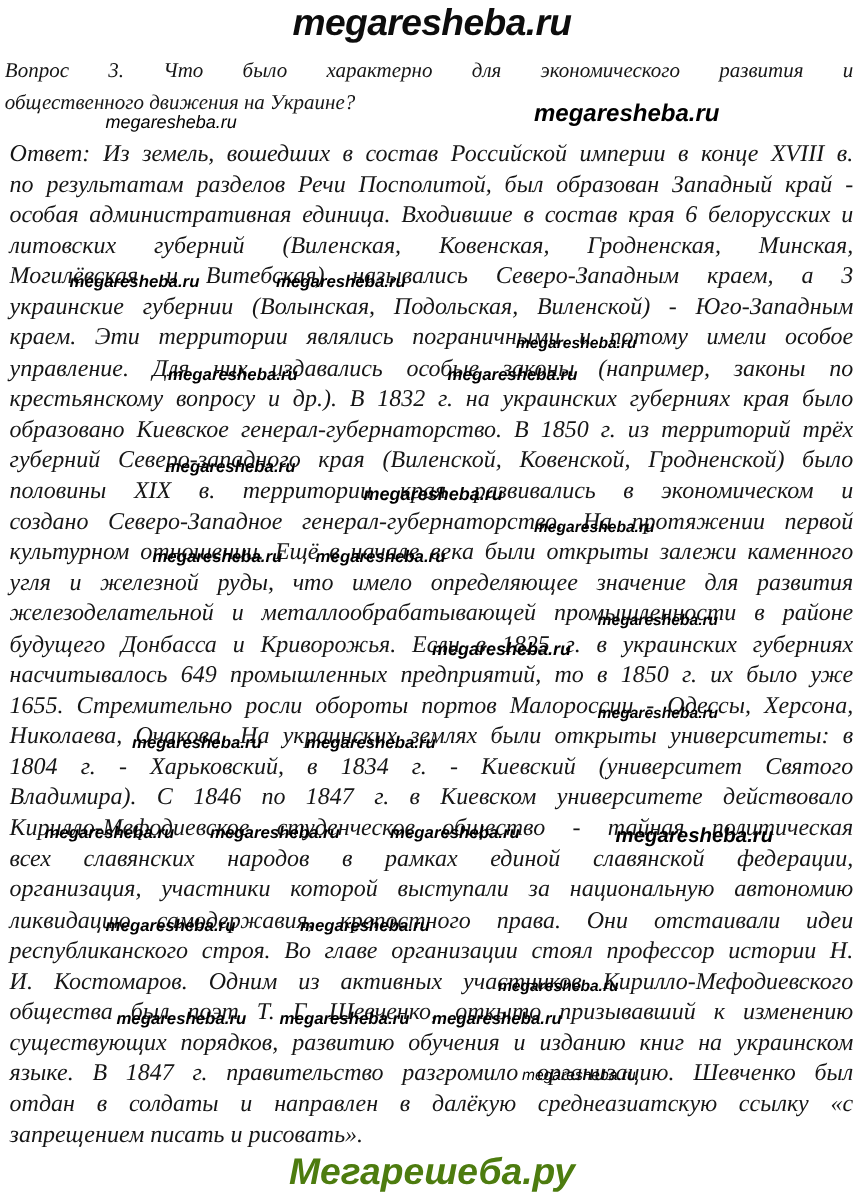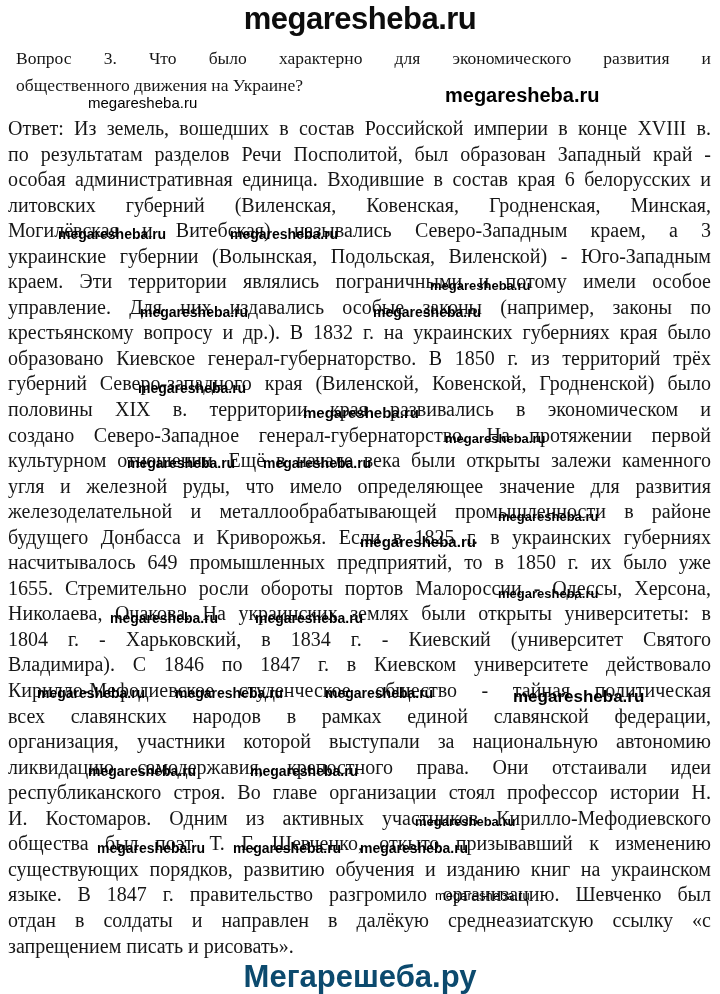--- a/index.html
+++ b/index.html
@@ -4,34 +4,35 @@
 <style>
   html, body { margin: 0; padding: 0; background: #ffffff; }
   .page {
     position: relative;
     width: 720px;
     height: 994px;
     background: #ffffff;
     color: #161616;
     font-family: "Liberation Serif", serif;
     overflow: hidden;
+    font-style: italic;
   }
   .brand-top {
     position: absolute;
     top: 1px; left: 0; right: 0;
     text-align: center;
     font-family: "Liberation Sans", sans-serif;
     font-weight: bold;
     font-size: 31px;
     letter-spacing: -0.5px;
     color: #0d0d0d;
   }
   .question-block {
     position: absolute;
-    top: 45px; left: 16px; right: 9px;
+    top: 45px; left: 4px; right: 9px;
     font-size: 17.5px;
     line-height: 27px;
   }
   .answer-block {
     position: absolute;
     top: 116px; left: 8px; right: 9px;
     font-size: 20px;
     line-height: 25.55px;
   }
   .tline {
@@ -50,21 +51,21 @@
     white-space: nowrap;
   }
   .wm.bold { font-weight: bold; }
   .brand-bottom {
     position: absolute;
     top: 959px; left: 0; right: 0;
     text-align: center;
     font-family: "Liberation Sans", sans-serif;
     font-weight: bold;
     font-size: 31px;
-    color: #0c4a6e;
+    color: #4d7c0f;
   }
 </style>
 </head>
 <body>
 
 <div class="page">
 
   <div class="brand-top">megaresheba.ru</div>
 
   <div class="question-block" id="question-block">

